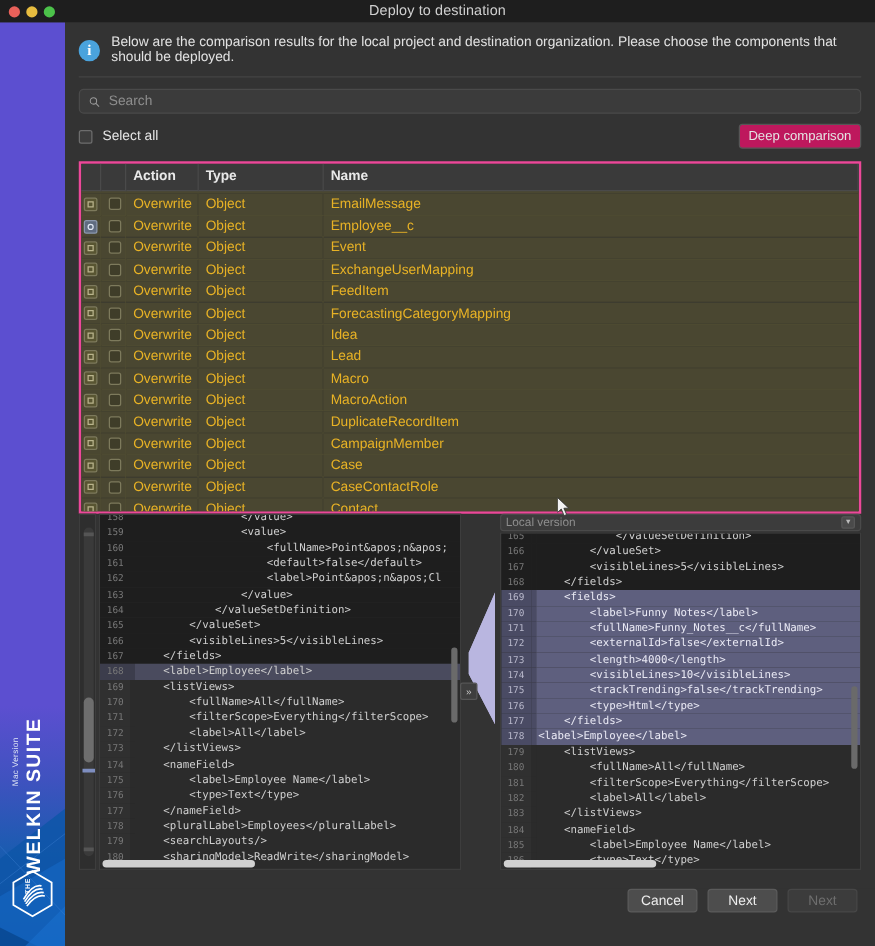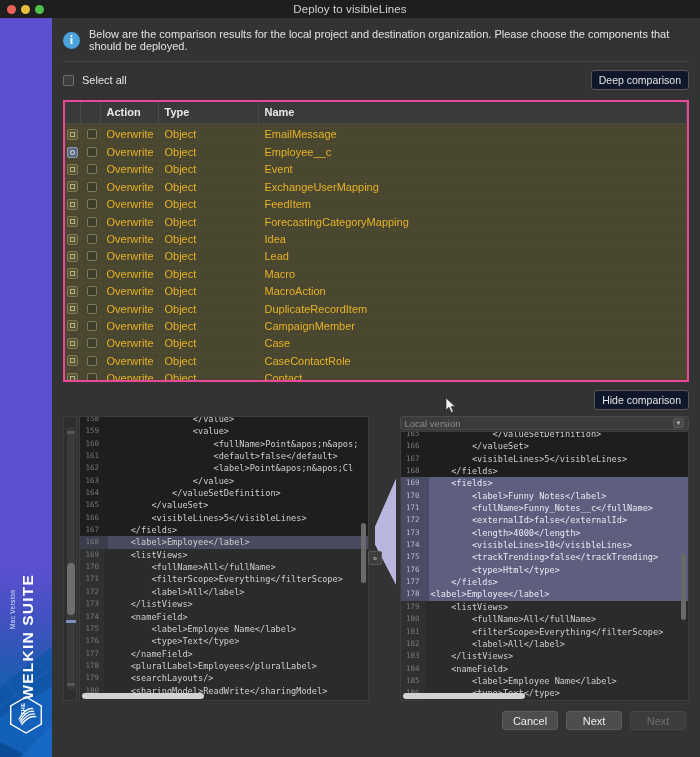--- a/index.html
+++ b/index.html
@@ -75,21 +75,21 @@
   .search-input::placeholder{color:#8d8d8d;}
 
   .selectall-row{display:flex;align-items:center;padding:8px 11px 7px 11px;}
   .cb{
     width:11px;height:11px;border:1px solid #6d6d6d;border-radius:2px;
     background:#3d3d3d;flex:0 0 auto;
   }
   .selectall-label{margin-left:8px;font-size:11px;color:#e6e6e6;}
   .spacer{flex:1;}
   .btn{
-    background:#0f172a;border:1px solid #565656;border-radius:3px;
+    background:#be185d;border:1px solid #565656;border-radius:3px;
     color:#e4e4e4;font-size:10.5px;font-family:"Liberation Sans",sans-serif;
     padding:3px 7px;cursor:default;
   }
 
   
   .table-wrap{
     margin:3px 11px 0 11px;height:282px;position:relative;
     background:#2e2e2e;border:2px solid #ec4899;overflow:hidden;
   }
   table{border-collapse:collapse;width:100%;table-layout:fixed;}
@@ -209,21 +209,21 @@
 <body>
 
 <div class="app">
 
   <div class="titlebar">
     <div class="lights">
       <div class="light l-red"></div>
       <div class="light l-yellow"></div>
       <div class="light l-green"></div>
     </div>
-    <div class="title-text">Deploy to visibleLines</div>
+    <div class="title-text">Deploy to destination</div>
   </div>
 
   <div class="rail">
     <svg class="rail-geo" viewBox="0 0 52 200" preserveAspectRatio="none">
       <polygon points="0,130 52,90 52,200 0,200" fill="#0f56a8"></polygon>
       <polygon points="0,160 52,130 52,200 0,200" fill="#1363bd"></polygon>
       <polygon points="0,185 30,200 0,200" fill="#0a4c96"></polygon>
       <polygon points="20,200 52,168 52,200" fill="#1b74d0" opacity=".7"></polygon>
       <line x1="0" y1="120" x2="52" y2="175" stroke="#4a8ede" stroke-width=".6" opacity=".5"></line>
       <line x1="0" y1="150" x2="52" y2="110" stroke="#4a8ede" stroke-width=".6" opacity=".5"></line>
@@ -243,20 +243,29 @@
   </div>
 
   <div class="content">
 
     <div class="info-row">
       <div class="info-icon">i</div>
       <div class="info-text">Below are the comparison results for the local project and destination organization. Please choose the components that should be deployed.</div>
     </div>
     <div class="divider"></div>
 
+    <div class="search-wrap">
+      <div class="search-box">
+        <svg class="search-icon" viewBox="0 0 12 12">
+          <circle cx="5" cy="5" r="3.4" fill="none" stroke="#9a9a9a" stroke-width="1.1"></circle>
+          <line x1="7.6" y1="7.6" x2="11" y2="11" stroke="#9a9a9a" stroke-width="1.1"></line>
+        </svg>
+        <input class="search-input" placeholder="Search" style="">
+      </div>
+    </div>
 
     <div class="selectall-row">
       <div class="cb"></div>
       <div class="selectall-label">Select all</div>
       <div class="spacer"></div>
       <button class="btn">Deep comparison</button>
     </div>
 
     <div class="table-wrap">
       <table>
@@ -472,24 +481,20 @@
                 <div class="cb-cell"></div>
               </td>
               <td>Overwrite</td>
               <td>Object</td>
               <td>Contact</td>
             </tr>
           </tbody>
       </table>
     </div>
 
-    <div class="hide-row">
-      <div class="spacer"></div>
-      <button class="btn">Hide comparison</button>
-    </div>
 
     <div class="diff-area">
 
       <div class="sbar-out">
         <div class="sbar-track"></div>
         <div class="sbar-cap" style="top:14px;"></div>
         <div class="sbar-cap" style="bottom:14px;"></div>
         <div class="sbar-thumb"></div>
         <div class="sbar-mark"></div>
       </div>

